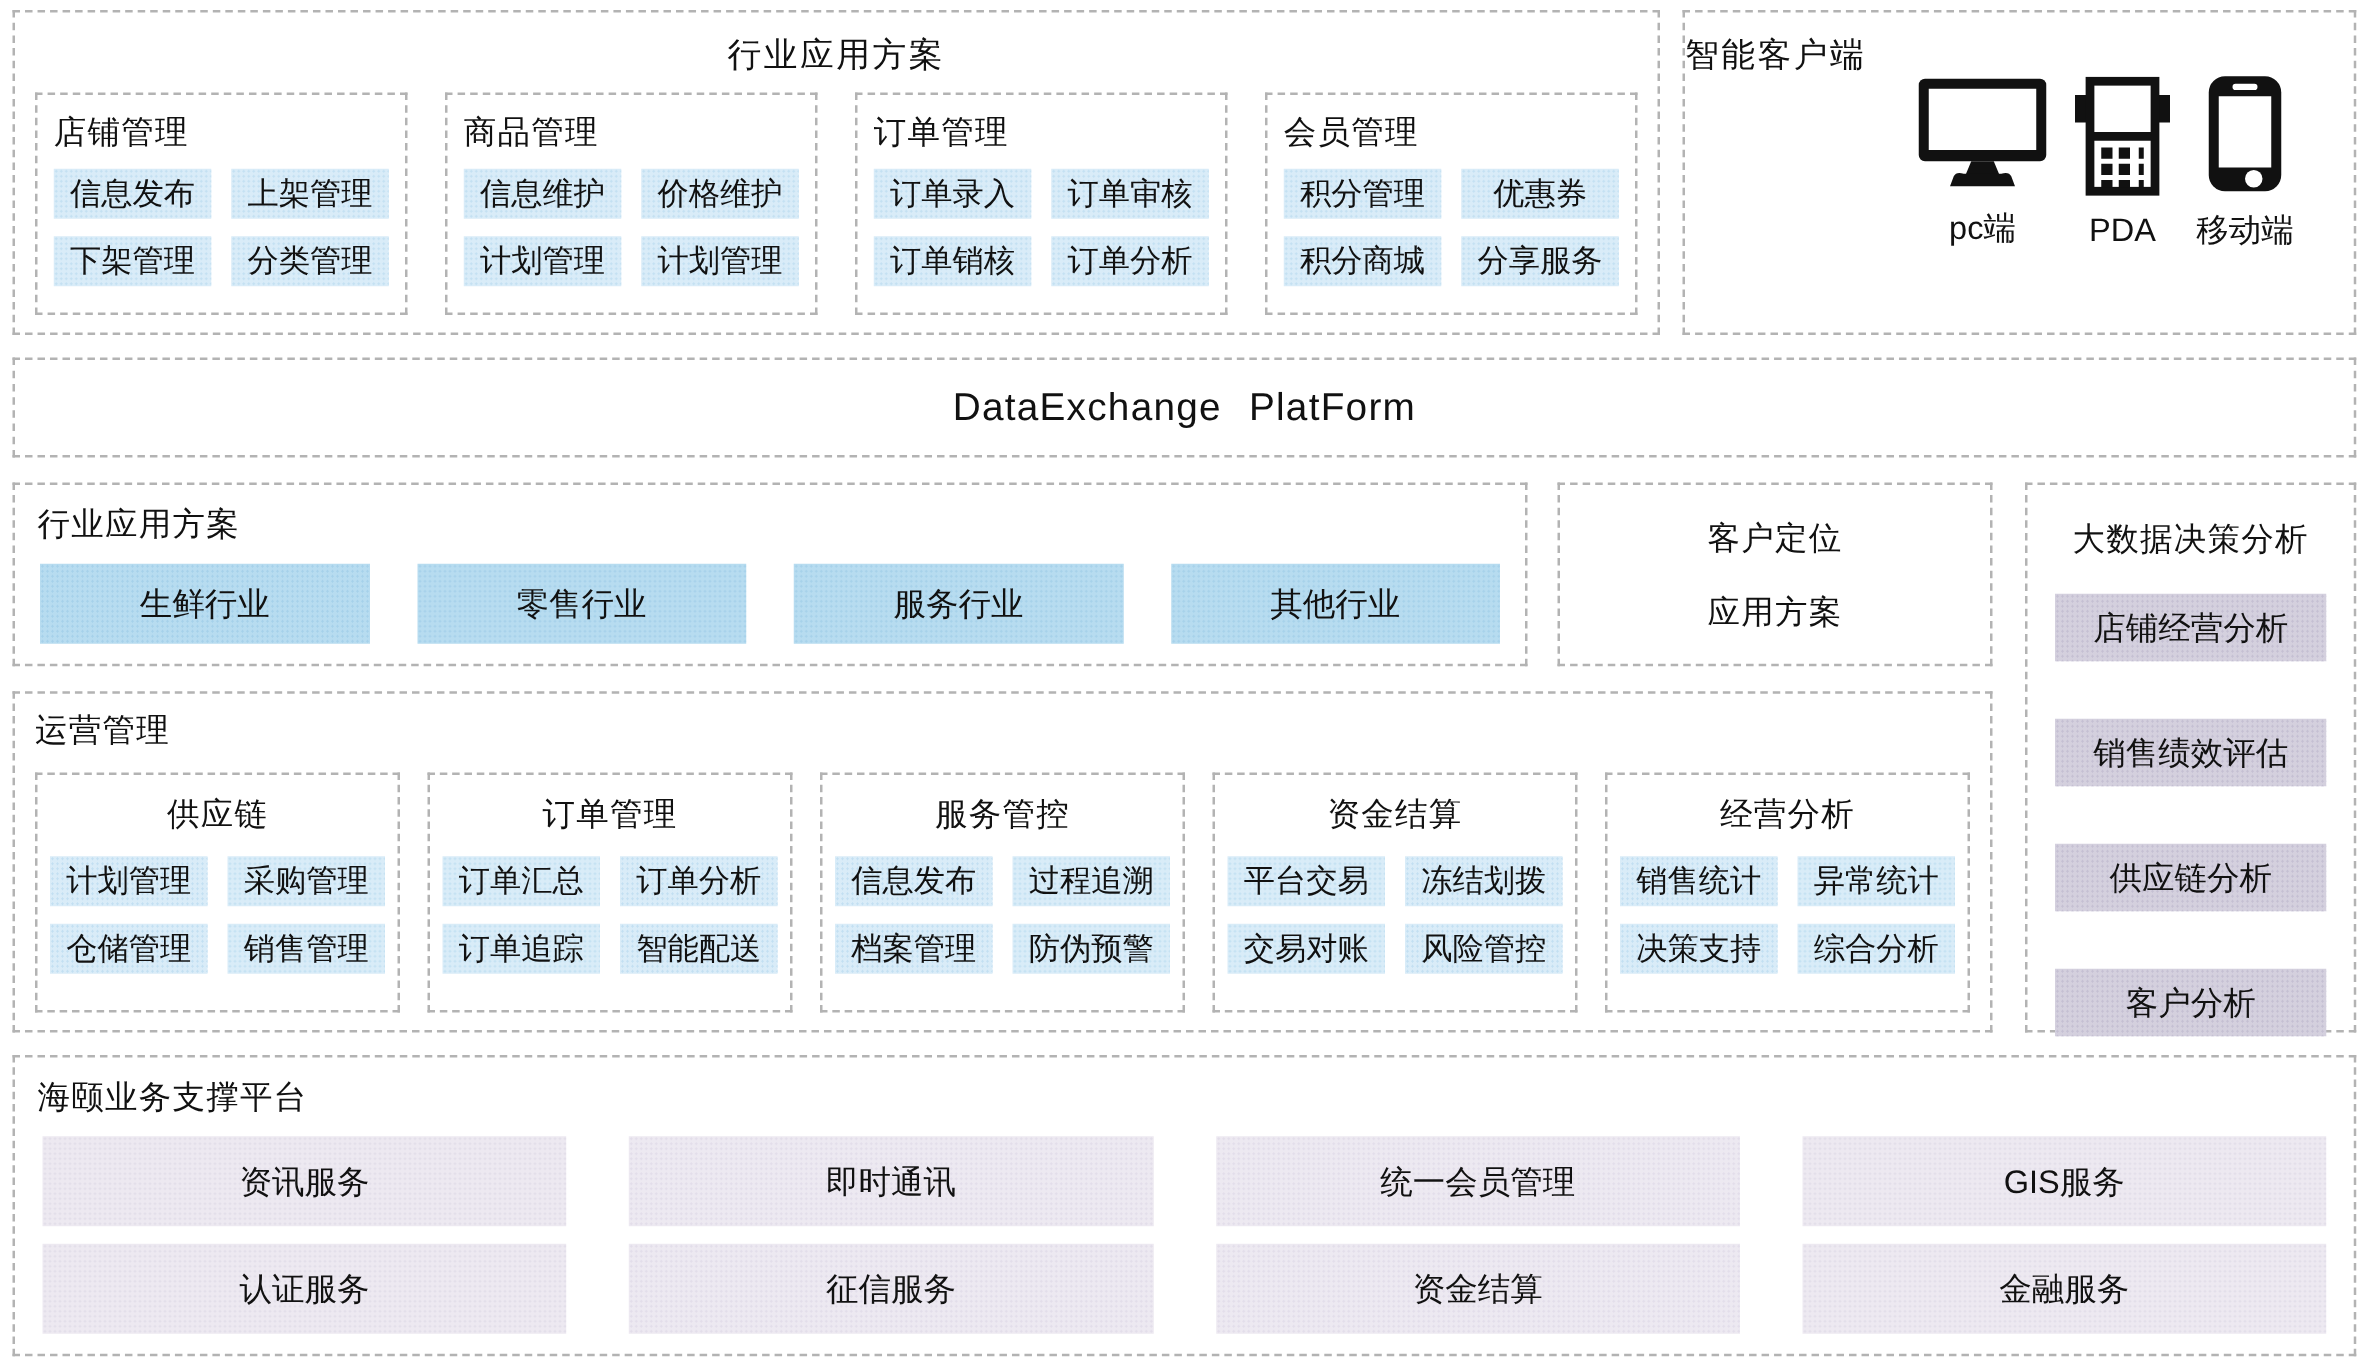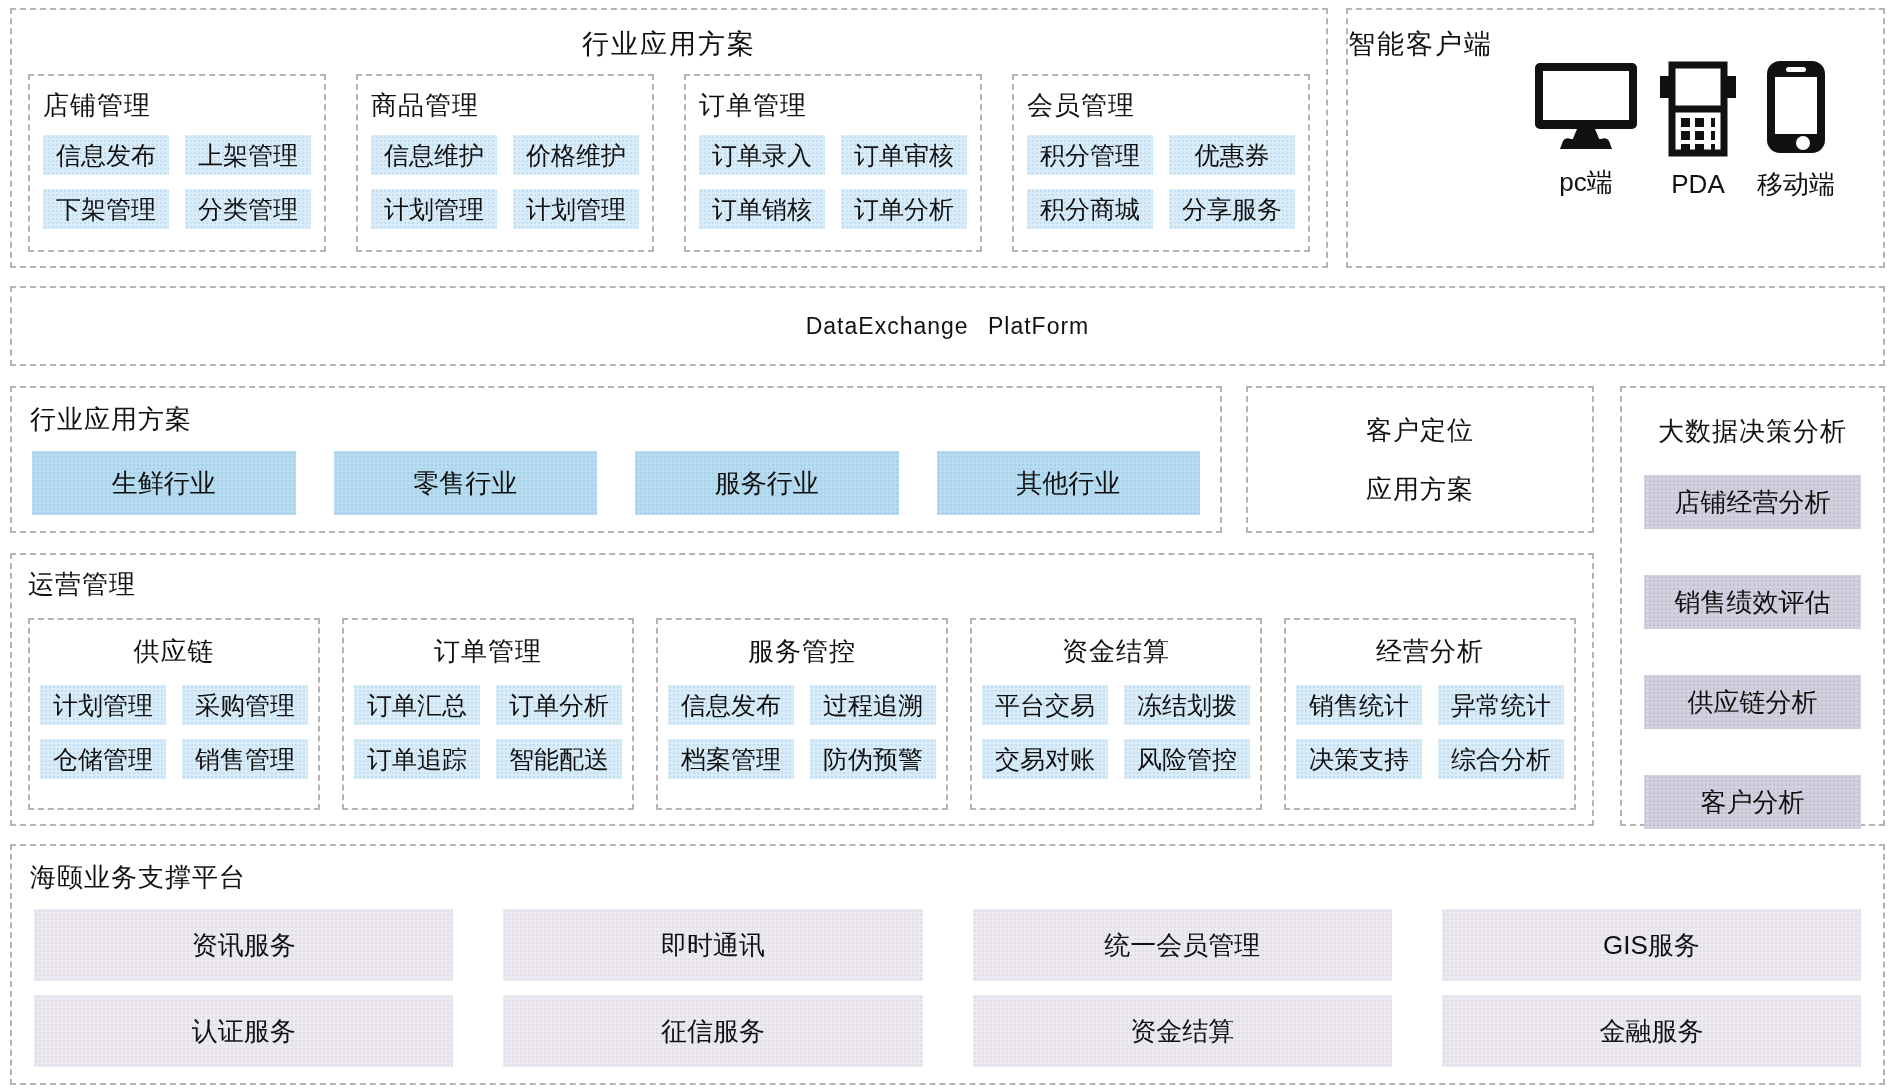--- a/index.html
+++ b/index.html
@@ -30,21 +30,21 @@
     background-size:4px 4px;
   }
 
   .client-panel { width:545px; display:flex; flex-direction:row; }
   .devices { flex:1; display:flex; justify-content:space-between; align-items:center; padding:0 48px 16px 40px; }
   .device { display:flex; flex-direction:column; align-items:center; gap:12px; }
   .device-label { font-size:26px; }
 
   
   .exchange { margin-top:18px; height:80px; flex:none; display:flex; align-items:center; justify-content:center; }
-  .exchange-title { font-size:23px; word-spacing:12px; letter-spacing:1px; }
+  .exchange-title { font-size:31px; word-spacing:12px; letter-spacing:1px; }
 
   
   .mid-area { margin-top:20px; flex:none; display:flex; gap:26px; height:440px; }
   .mid-left { flex:1; display:flex; flex-direction:column; gap:20px; }
   .mid-row { display:flex; gap:24px; height:147px; flex:none; }
 
   .industry { flex:1; padding:14px 18px 16px; display:flex; flex-direction:column; }
   .section-title { font-size:26px; letter-spacing:1px; }
   .industry-boxes { flex:1; display:flex; gap:38px; margin-top:14px; padding:0 2px; }
   .industry-box {

